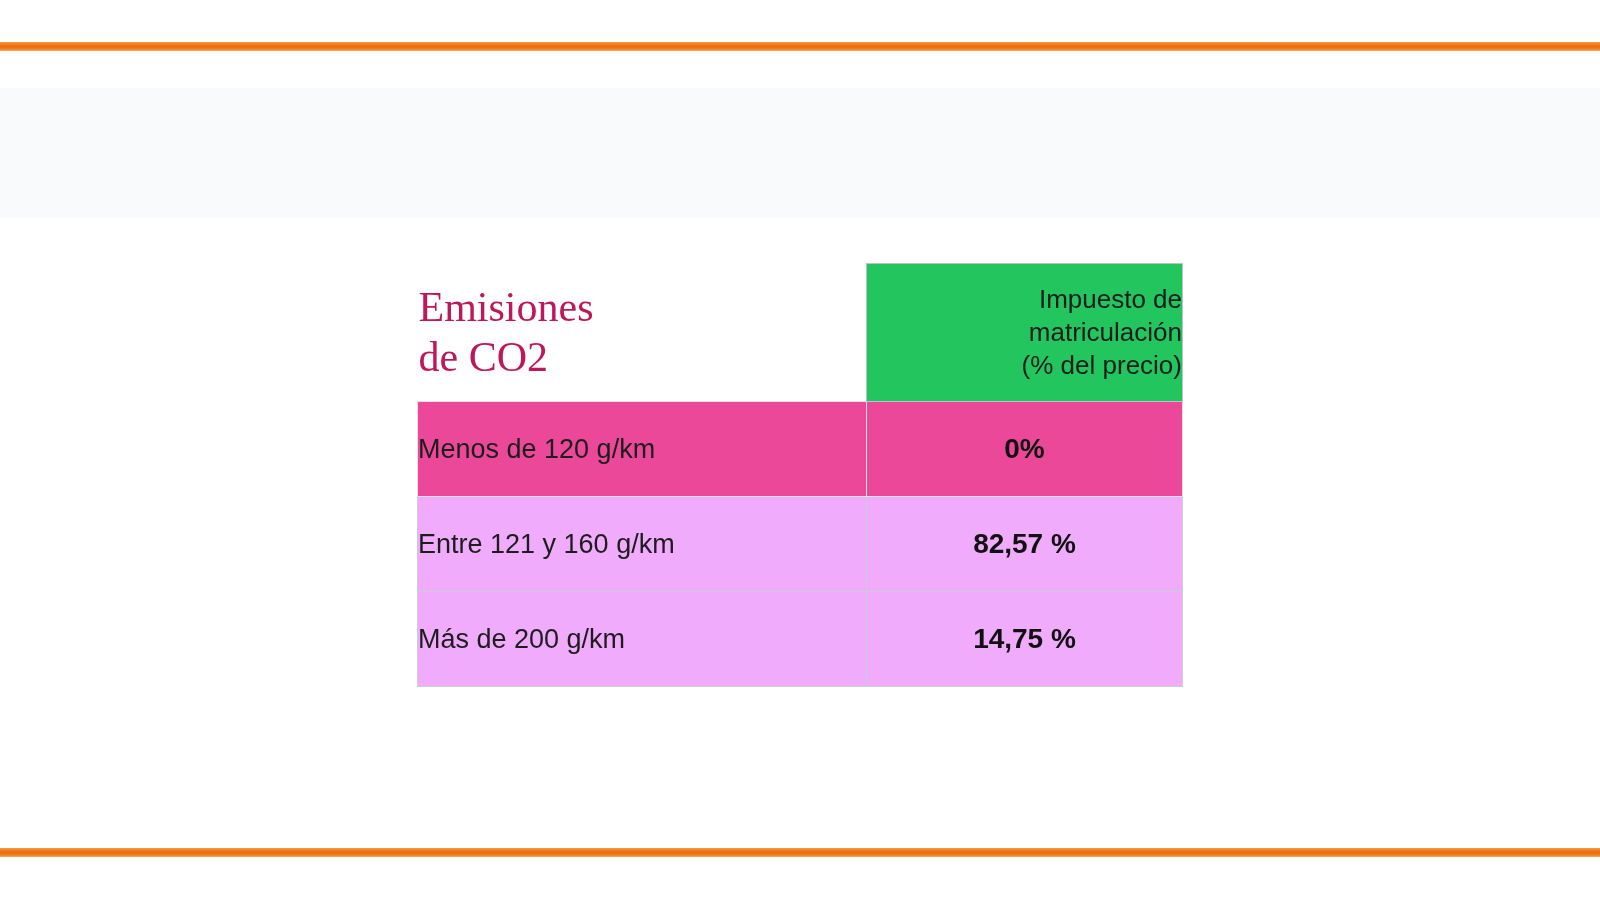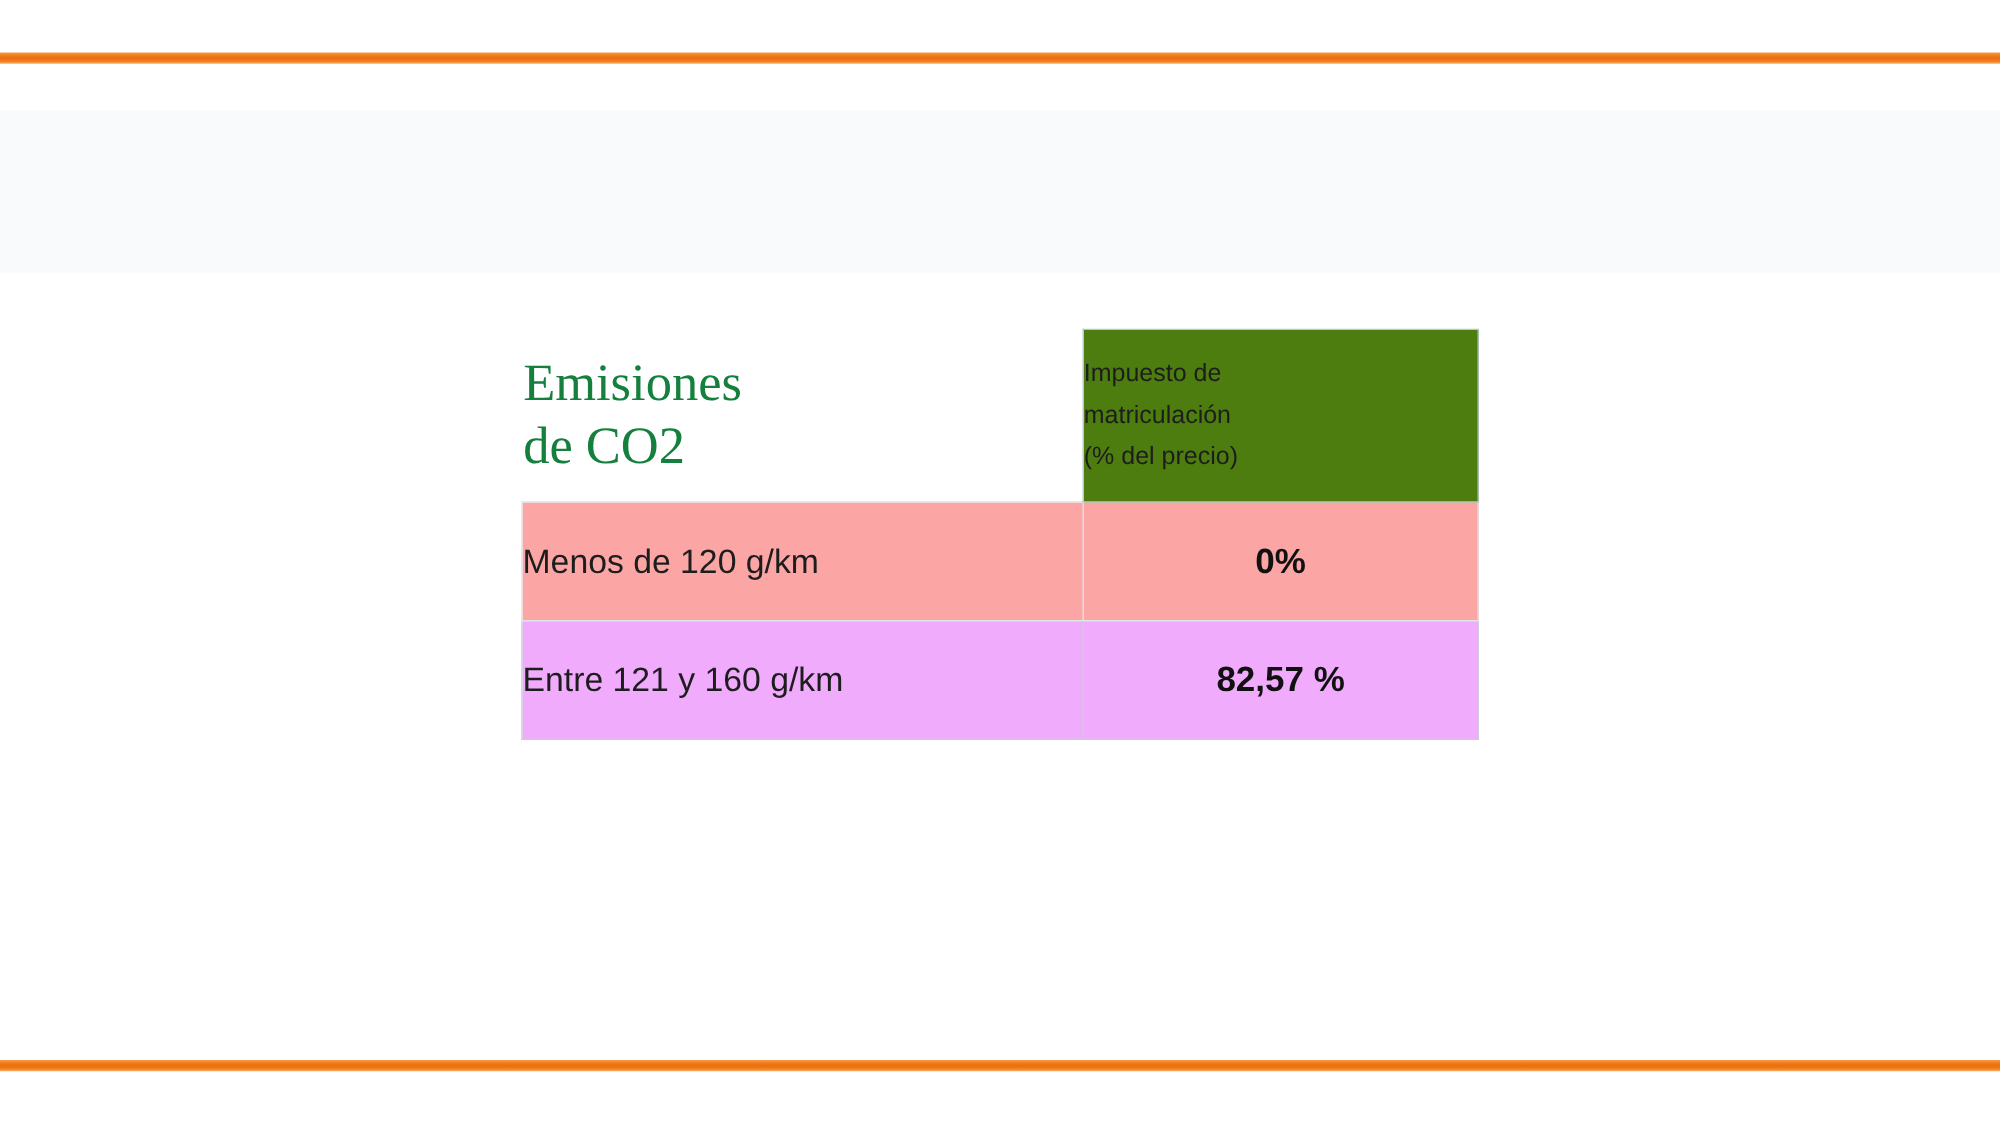--- a/index.html
+++ b/index.html
@@ -87,51 +87,51 @@
     height: 137px;
     background: transparent;
     border: none;
     text-align: left;
     padding: 0 0 0 1px;
   }
   .hdr-emis .hdr-emis-text {
     font-family: "Liberation Serif", serif;
     font-size: 42px;
     font-weight: 400;
-    color: #15803d;
+    color: #be185d;
     line-height: 50px;
     display: block;
     padding-left: 1px;
   }
   .hdr-emis .hdr-emis-text .ln { display: block; }
 
   .hdr-tax {
     height: 137px;
-    background: #4d7c0f;
+    background: #22c55e;
     border: 1px solid #b9c5cd;
-    text-align: left;
+    text-align: right;
     font-family: "Liberation Sans", sans-serif;
-    font-size: 20px;
+    font-size: 26px;
     font-weight: 400;
     color: #1d1d1d;
     line-height: 33px;
   }
   .hdr-tax .ln { display: block; }
 
   
   .tax-table tbody tr { height: 95px; }
   .tax-table tbody td {
     border: 1px solid #dfe4e7;
   }
   .tax-table tbody tr.row-alt td {
     background: #f0abfc;
     border-color: #c3ced5;
   }
   .tax-table tbody tr.row-plain td {
-    background: #fca5a5;
+    background: #ec4899;
   }
   .cell-emis {
     text-align: left;
     padding-left: 14px;
     font-family: "Liberation Sans", sans-serif;
     font-size: 27px;
     font-weight: 400;
     color: #1d1d1d;
     white-space: nowrap;
   }
@@ -176,18 +176,22 @@
     </thead>
     <tbody>
       <tr class="row-plain">
         <td class="cell-emis">Menos de 120 g/km</td>
         <td class="cell-tax">0%</td>
       </tr>
       <tr class="row-alt">
         <td class="cell-emis">Entre 121 y 160 g/km</td>
         <td class="cell-tax">82,57 %</td>
       </tr>
+      <tr class="row-alt">
+        <td class="cell-emis">Más de 200 g/km</td>
+        <td class="cell-tax">14,75 %</td>
+      </tr>
     </tbody>
   </table>
 
   <div class="rule rule-bottom"></div>
 
 </div>
 
 </body></html>

